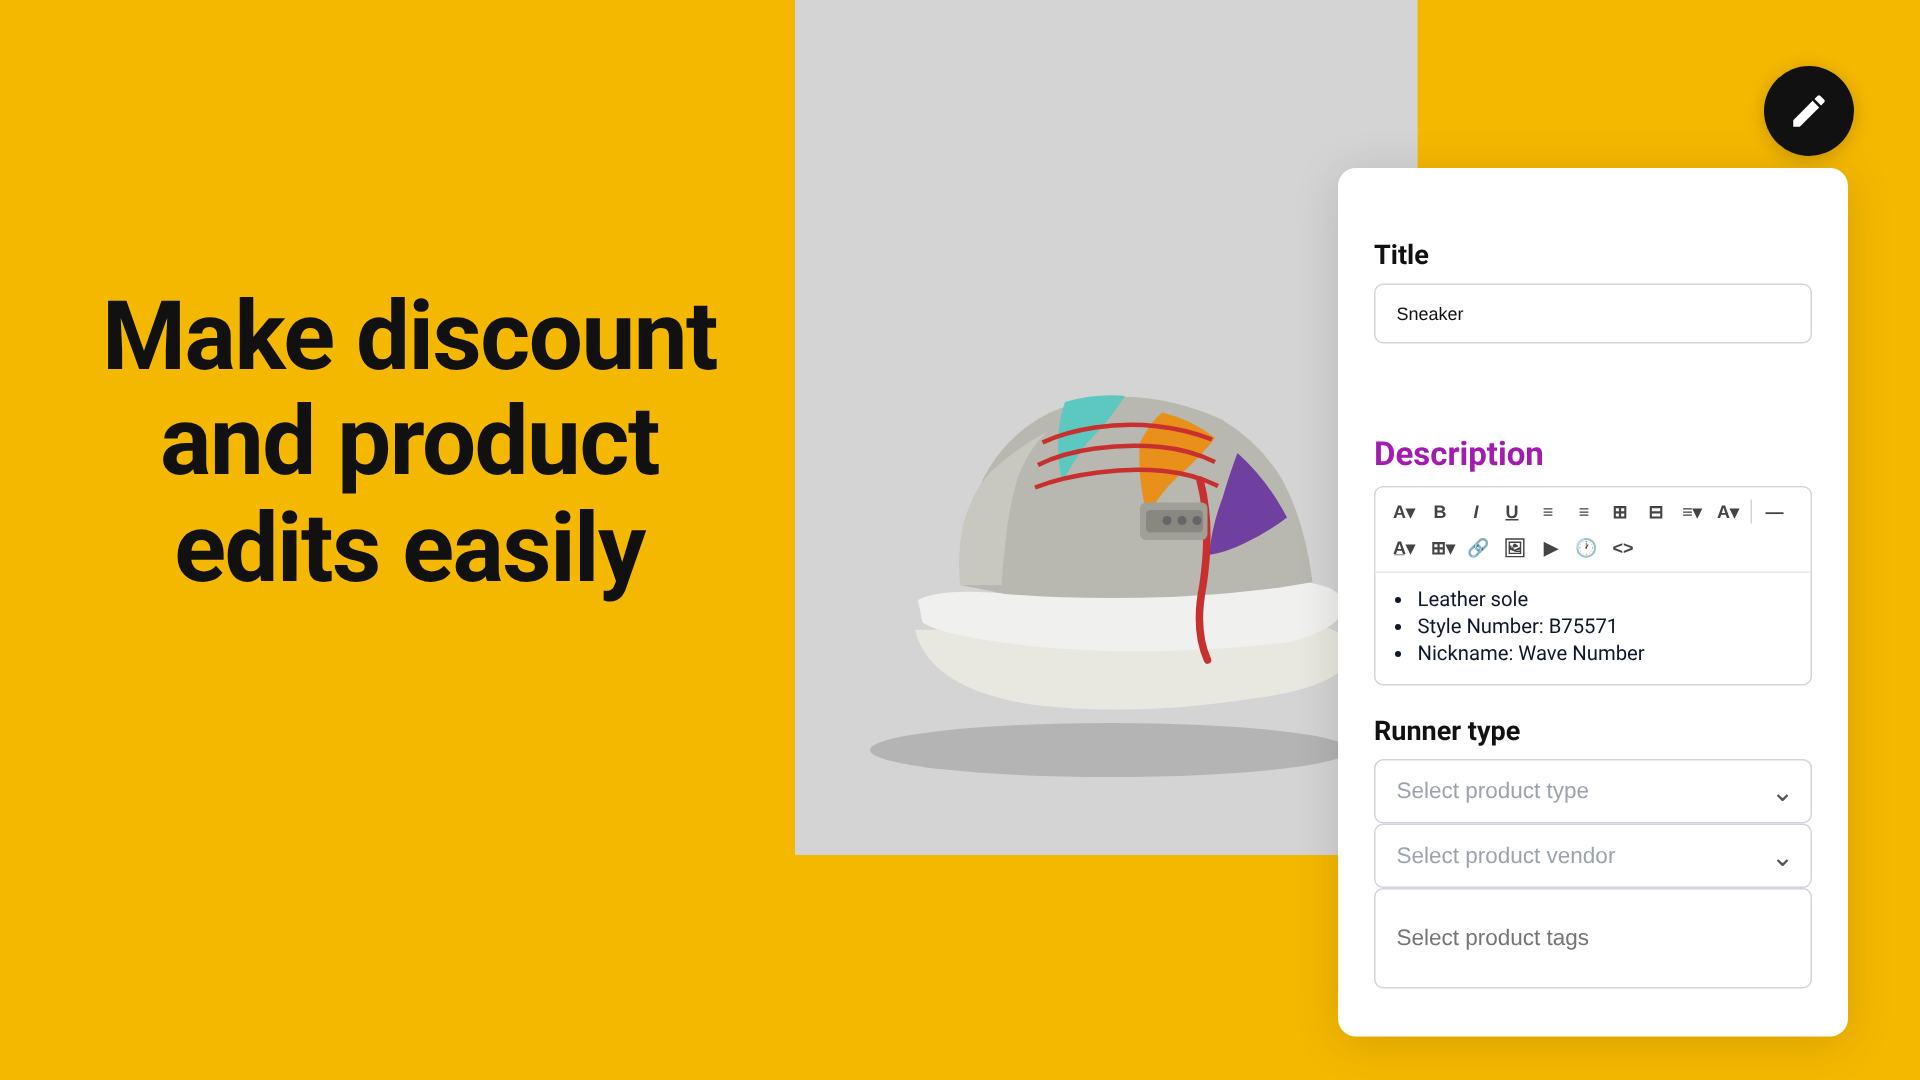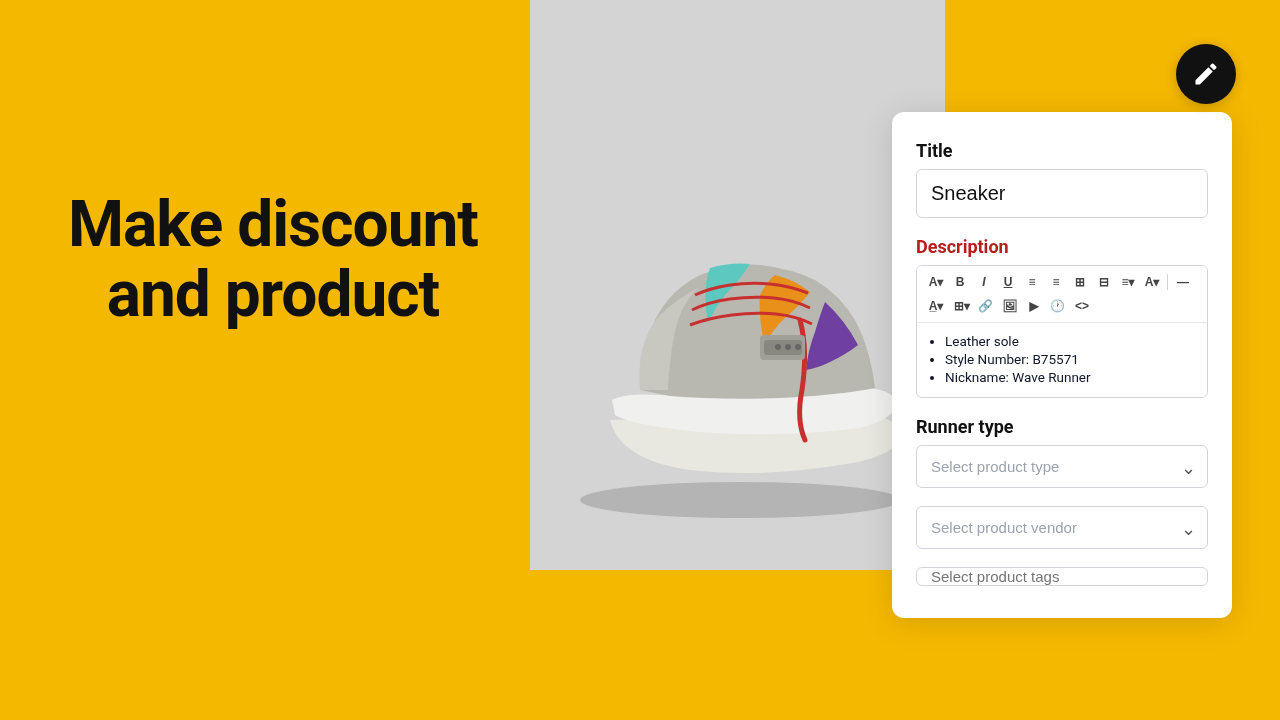--- a/index.html
+++ b/index.html
@@ -56,39 +56,41 @@
       padding: 28px 24px 32px 24px;
       box-shadow: 0 4px 32px rgba(0,0,0,0.13);
     }
 
     .field-label {
       font-size: 18px;
       font-weight: 700;
       color: #111;
       margin-bottom: 8px;
       display: block;
+      margin-top: 20px;
     }
 
     .title-input {
       width: 100%;
       border: 1.5px solid #D1D5DB;
       border-radius: 6px;
       padding: 12px 14px;
-      font-size: 20px;
+      font-size: 12px;
       color: #111;
       outline: none;
       margin-bottom: 18px;
     }
 
     .description-label {
-      font-size: 18px;
+      font-size: 22px;
       font-weight: 700;
-      color: #b91c1c;
+      color: #a21caf;
       margin-bottom: 8px;
       display: block;
+      margin-top: 44px;
     }
 
     .description-box {
       border: 1.5px solid #D1D5DB;
       border-radius: 6px;
       margin-bottom: 18px;
       overflow: hidden;
     }
 
     .desc-toolbar {
@@ -134,21 +136,20 @@
       list-style: disc;
       padding-left: 16px;
     }
 
     .desc-content ul li {
       margin-bottom: 2px;
     }
 
     .select-wrapper {
       position: relative;
-      margin-bottom: 18px;
     }
 
     .select-field {
       width: 100%;
       border: 1.5px solid #D1D5DB;
       border-radius: 6px;
       padding: 12px 40px 12px 14px;
       font-size: 15px;
       color: #9CA3AF;
       appearance: none;
@@ -164,21 +165,21 @@
       transform: translateY(-50%);
       pointer-events: none;
       color: #555;
       font-size: 18px;
     }
 
     .tags-input {
       width: 100%;
       border: 1.5px solid #D1D5DB;
       border-radius: 6px;
-      padding: 0 14px;
+      padding: 24px 14px;
       font-size: 15px;
       color: #9CA3AF;
       outline: none;
     }
 
     
     .edit-fab {
       position: absolute;
       top: 44px;
       right: 44px;
@@ -200,21 +201,21 @@
     }
   </style>
 </head>
 <body>
 
 <div class="background"></div>
 
 <div class="headline">
   <span>Make discount</span><br>
   <span>and product</span><br>
-  <br>
+  <span>edits easily</span><br>
 </div>
 
 <div class="image-container">
   
   <svg viewBox="0 0 415 570" xmlns="http://www.w3.org/2000/svg" width="415" height="570">
     <rect width="415" height="570" fill="#D4D4D4"></rect>
 
     <ellipse cx="210" cy="500" rx="160" ry="18" fill="rgba(0,0,0,0.15)"></ellipse>
 
     <path d="M80 420 Q90 460 160 470 Q230 478 310 465 Q360 458 370 440 Q375 420 340 415 Z" fill="#E8E8E0"></path>
@@ -280,21 +281,21 @@
       <button class="toolbar-btn">🔗</button>
       <button class="toolbar-btn">🖼</button>
       <button class="toolbar-btn">▶</button>
       <button class="toolbar-btn">🕐</button>
       <button class="toolbar-btn">&lt;&gt;</button>
     </div>
     <div class="desc-content" contenteditable="true" style="">
       <ul>
         <li>Leather sole</li>
         <li>Style Number: B75571</li>
-        <li>Nickname: Wave Runner</li>
+        <li>Nickname: Wave Number</li>
       </ul>
     </div>
   </div>
 
   
   <label class="field-label">Runner type</label>
   <div class="select-wrapper">
     <select class="select-field">
       <option value="">Select product type</option>
     </select>

